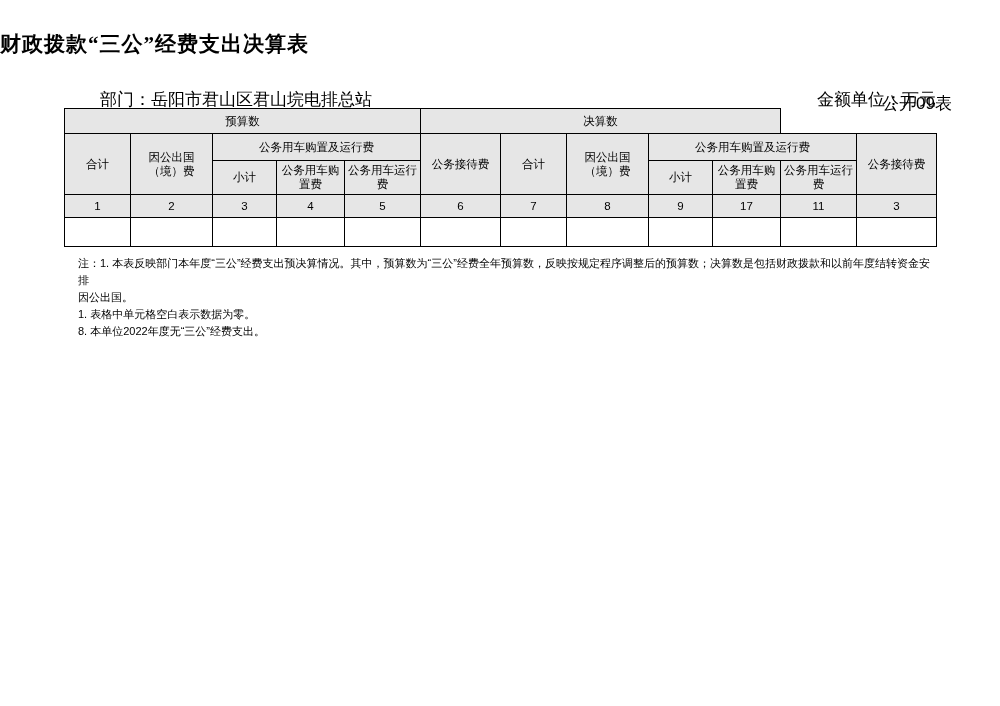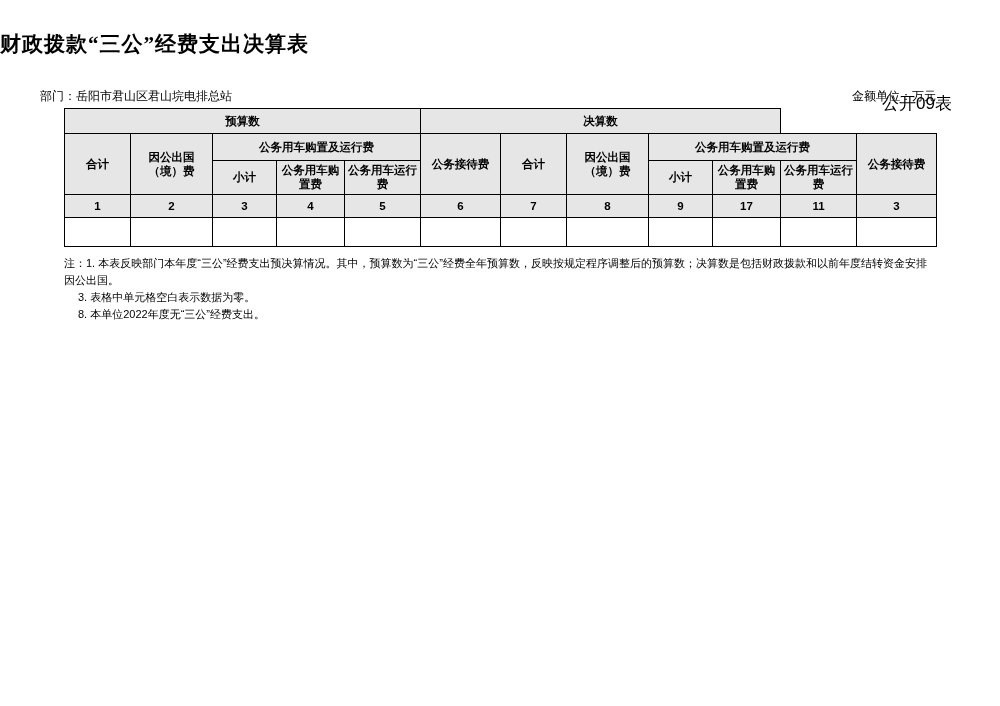--- a/index.html
+++ b/index.html
@@ -31,23 +31,23 @@
   }
   .form-code {
     position: absolute;
     right: 48px;
     top: 62px;
     font-size: 17px;
     font-family: "Liberation Sans", sans-serif;
   }
   .meta-row {
     position: relative;
-    margin: 30px 64px 4px 38px;
+    margin: 30px 64px 4px 98px;
     height: 16px;
-    font-size: 12px;
+    font-size: 17px;
     font-family: "Liberation Sans", sans-serif;
   }
   .meta-left {
     position: absolute;
     left: 2px;
     top: 0;
   }
   .meta-right {
     position: absolute;
     right: 0;
@@ -63,21 +63,21 @@
     border: 1px solid #000000;
     text-align: center;
     vertical-align: middle;
     font-family: "Liberation Sans", sans-serif;
     font-size: 11.5px;
     line-height: 1.25;
     padding: 2px 1px;
   }
   table.main th {
     background: #e6e6e6;
-    font-weight: bold;
+    font-weight: normal;
   }
   th.group-top {
     height: 20px;
     font-size: 12px;
   }
   th.sub {
     height: 22px;
   }
   th.tall {
     height: 52px;
@@ -96,20 +96,21 @@
     width: 872px;
     font-family: "Liberation Sans", sans-serif;
     font-size: 11px;
     line-height: 1.55;
   }
   .notes p {
     margin: 0;
   }
   .notes .n1 {
     text-indent: 0;
+    margin-left: 14px;
   }
   .notes .n-indent {
     text-indent: 14px;
   }
 </style>
 </head>
 <body>
 
 <div class="page">
 
@@ -189,17 +190,17 @@
         <td class="data-cell"></td>
         <td class="data-cell"></td>
         <td class="data-cell"></td>
       </tr>
     </tbody>
   </table>
 
   <div class="notes">
     <p class="n1">注：1. 本表反映部门本年度“三公”经费支出预决算情况。其中，预算数为“三公”经费全年预算数，反映按规定程序调整后的预算数；决算数是包括财政拨款和以前年度结转资金安排</p>
     <p class="n1">因公出国。</p>
-    <p class="n-indent">3. 表格中单元格空白表示数据为零。</p>
+    <p class="n-indent">1. 表格中单元格空白表示数据为零。</p>
     <p class="n-indent">8. 本单位2022年度无“三公”经费支出。</p>
   </div>
 
 </div>
 
 </body></html>

